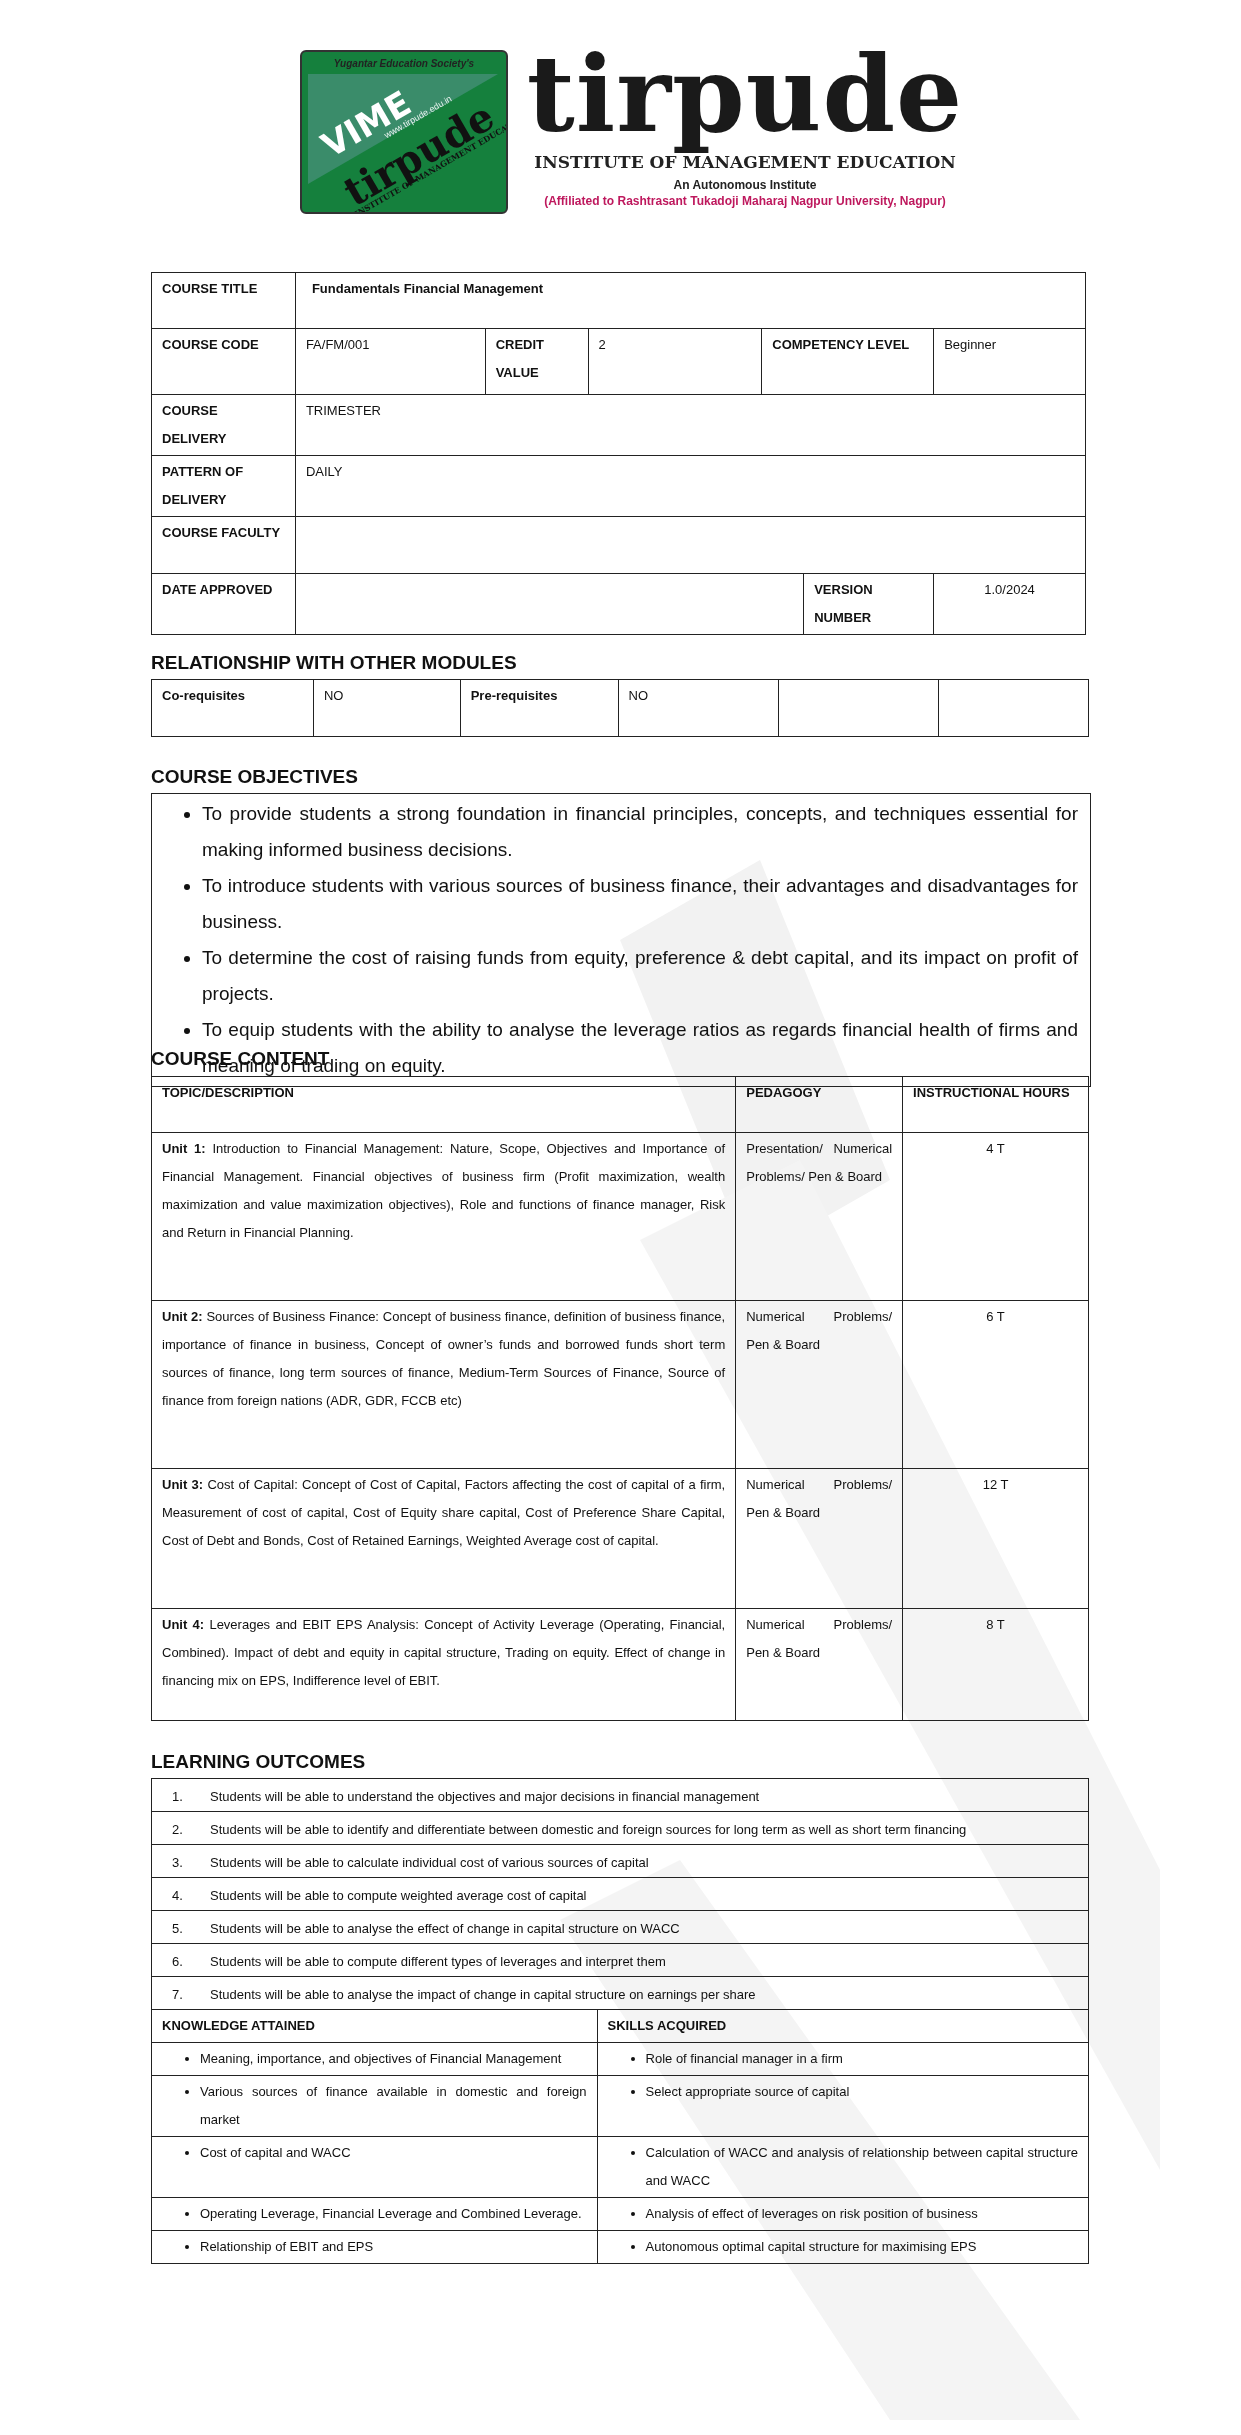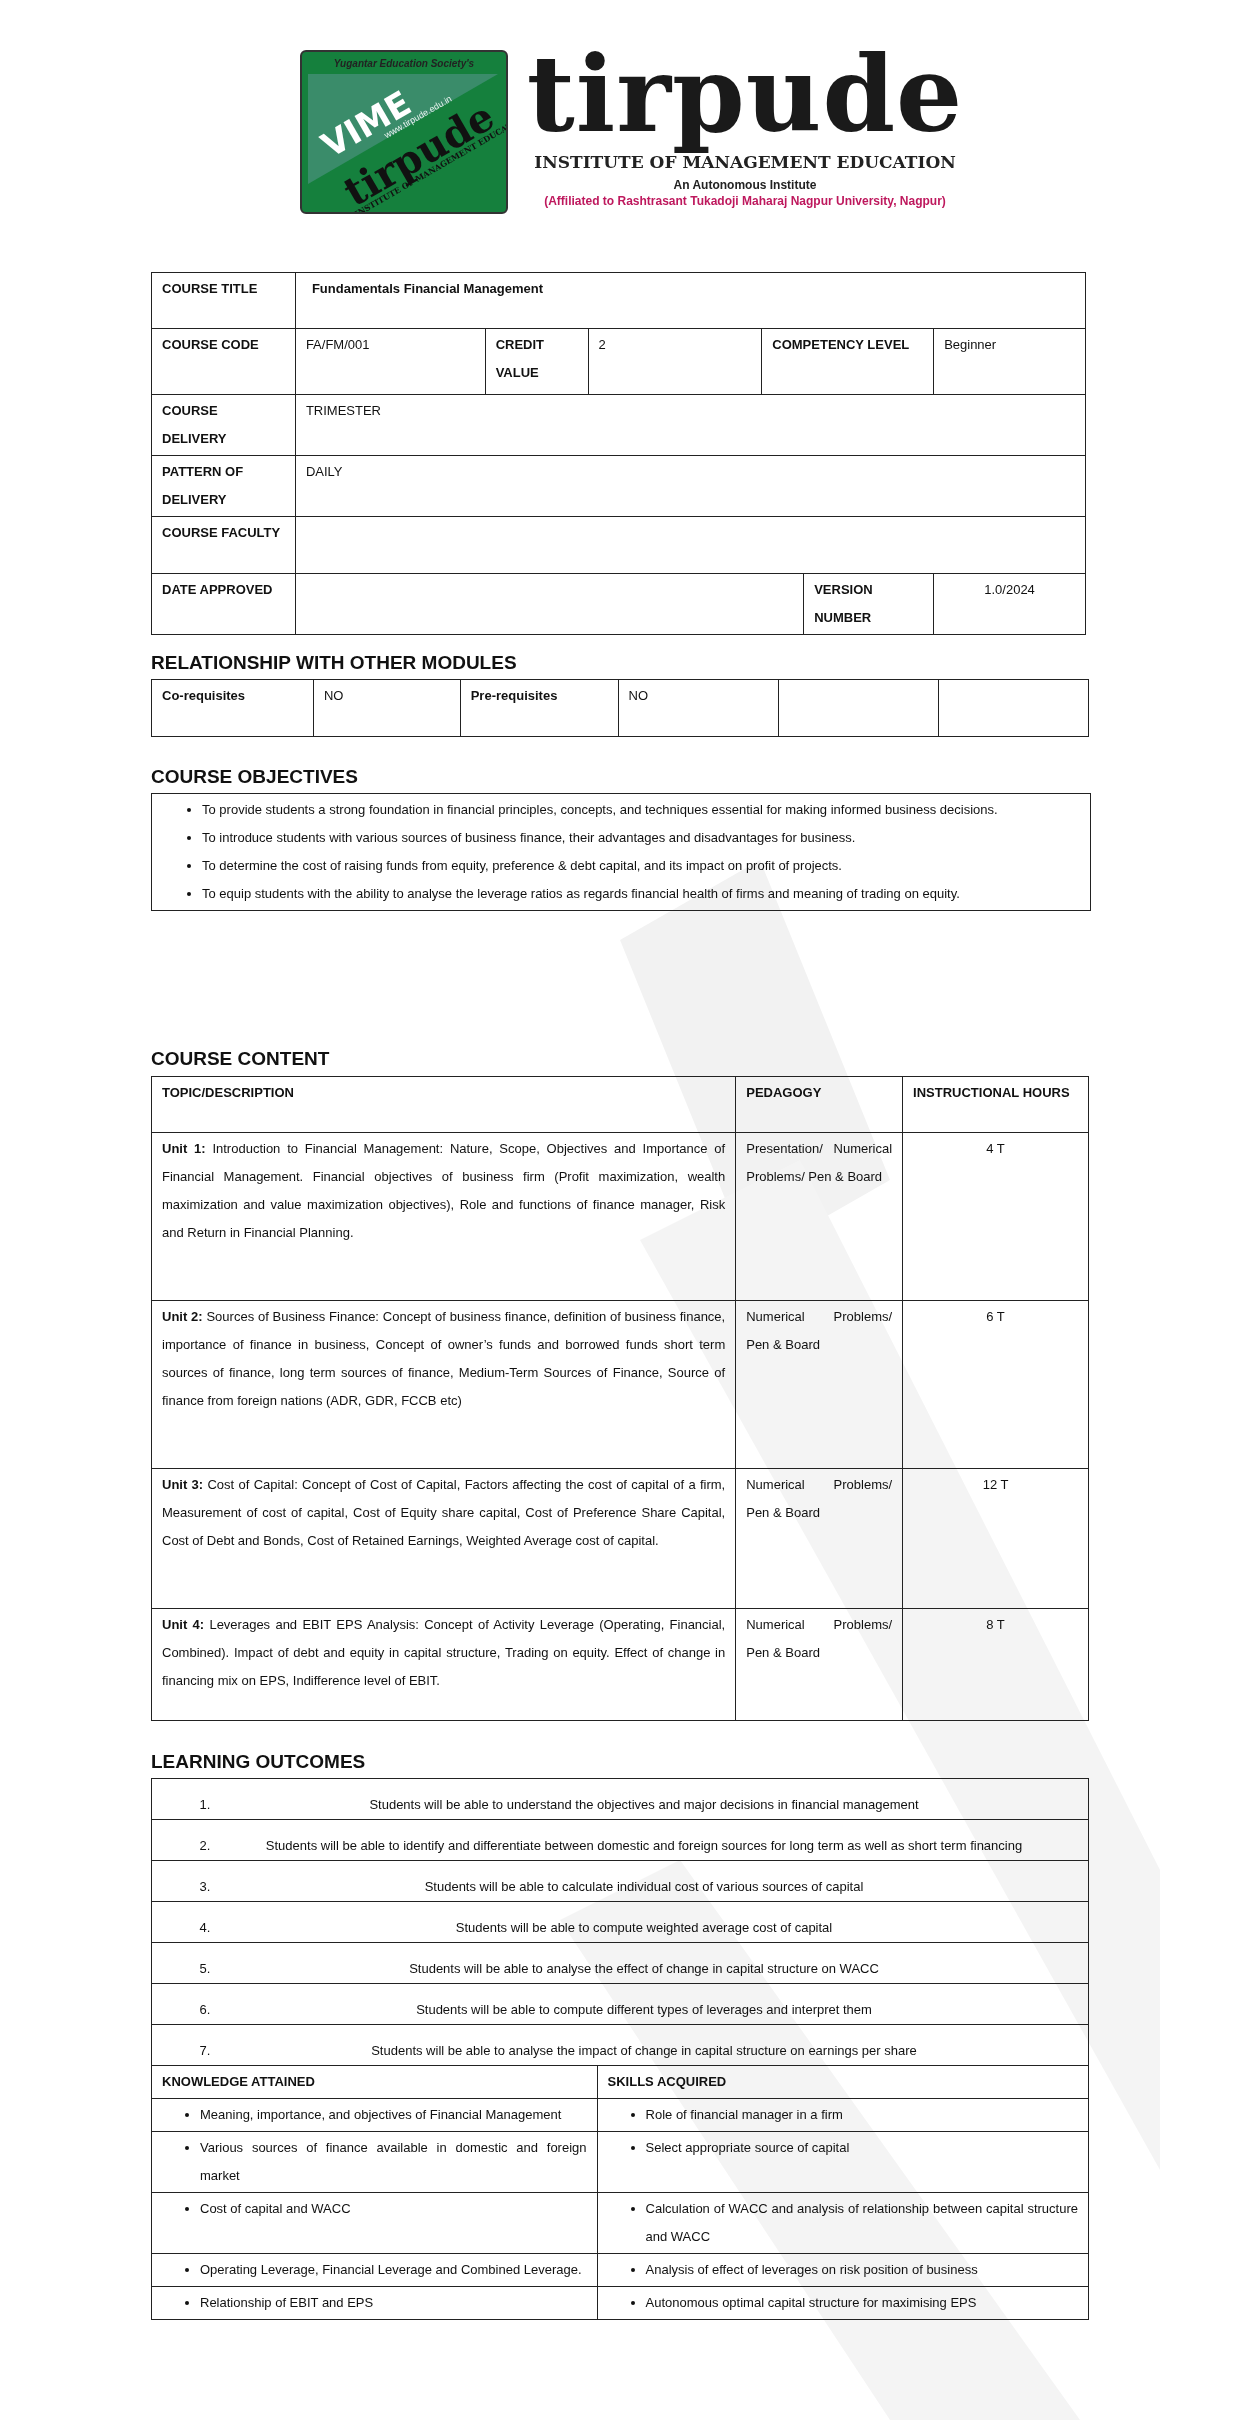--- a/index.html
+++ b/index.html
@@ -42,28 +42,28 @@
     padding: 2px 10px; text-align: left; font-weight: normal; }
   .b { font-weight: bold; }
 
   .info { position: absolute; left: 151px; top: 272px; width: 935px; }
   .section-title { position: absolute; left: 151px; font-size: 19px; font-weight: bold; }
   .rel { position: absolute; left: 151px; top: 679px; width: 938px; }
   .rel td { height: 52px; }
 
   .obj { position: absolute; left: 151px; top: 793px; width: 938px; border: 1.5px solid #222; padding: 0; }
   .obj ul { margin: 0; padding: 2px 12px 2px 50px; list-style: disc; }
-  .obj li { font-size: 13px; line-height: 28px; text-align: justify; }
+  .obj li { font-size: 19px; line-height: 36px; text-align: justify; }
 
   .content { position: absolute; left: 151px; top: 1076px; width: 938px; }
   .content td { text-align: justify; }
   .content td.hrs { text-align: center; }
 
   .lo { position: absolute; left: 151px; top: 1778px; width: 938px; }
-  .lo td.item { padding: 12px 10px 0 20px; text-align: center; }
+  .lo td.item { padding: 4px 10px 0 20px; }
   .lo .num { display: inline-block; width: 38px; vertical-align: top; }
   .lo .txt { display: inline-block; width: 840px; vertical-align: top; }
   .ks td ul { margin: 0; padding-left: 38px; }
   .ks td li { text-align: justify; line-height: 28px; }
 </style>
 </head>
 <body>
 
 <svg class="watermark" viewBox="0 0 600 1600">
   <polygon points="60,120 200,40 330,360 190,440" fill="#f2f2f2"></polygon>

